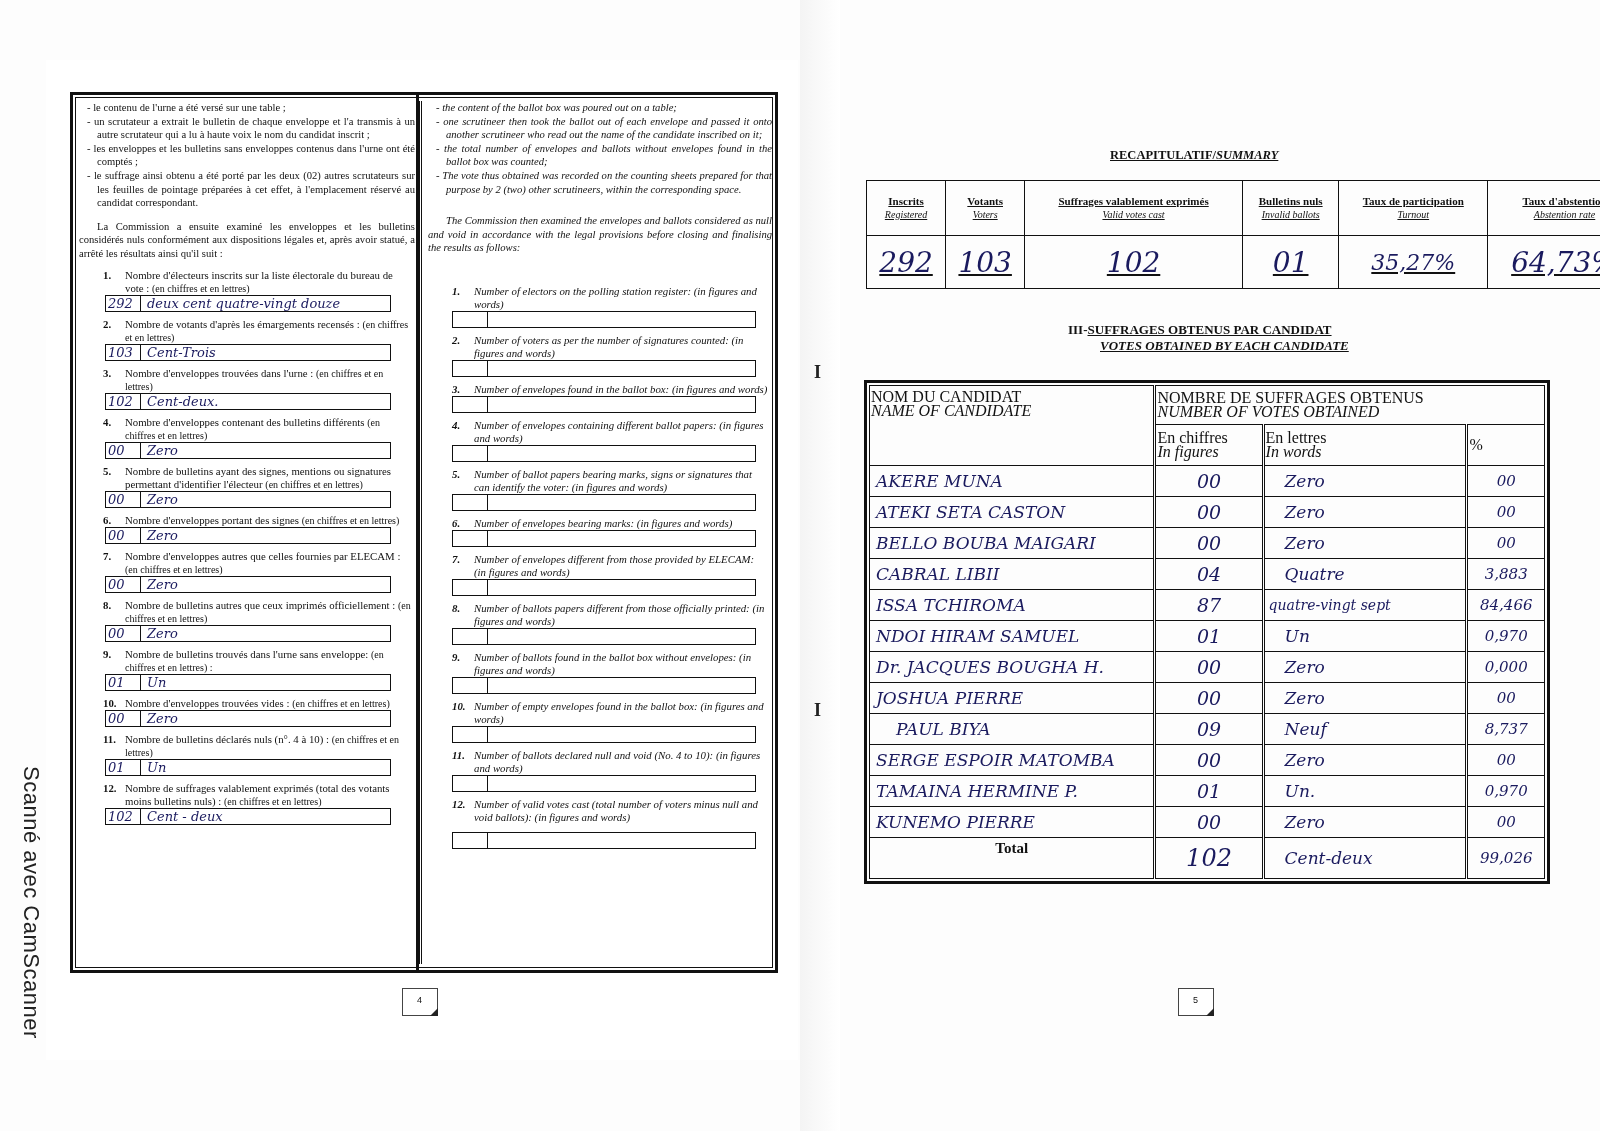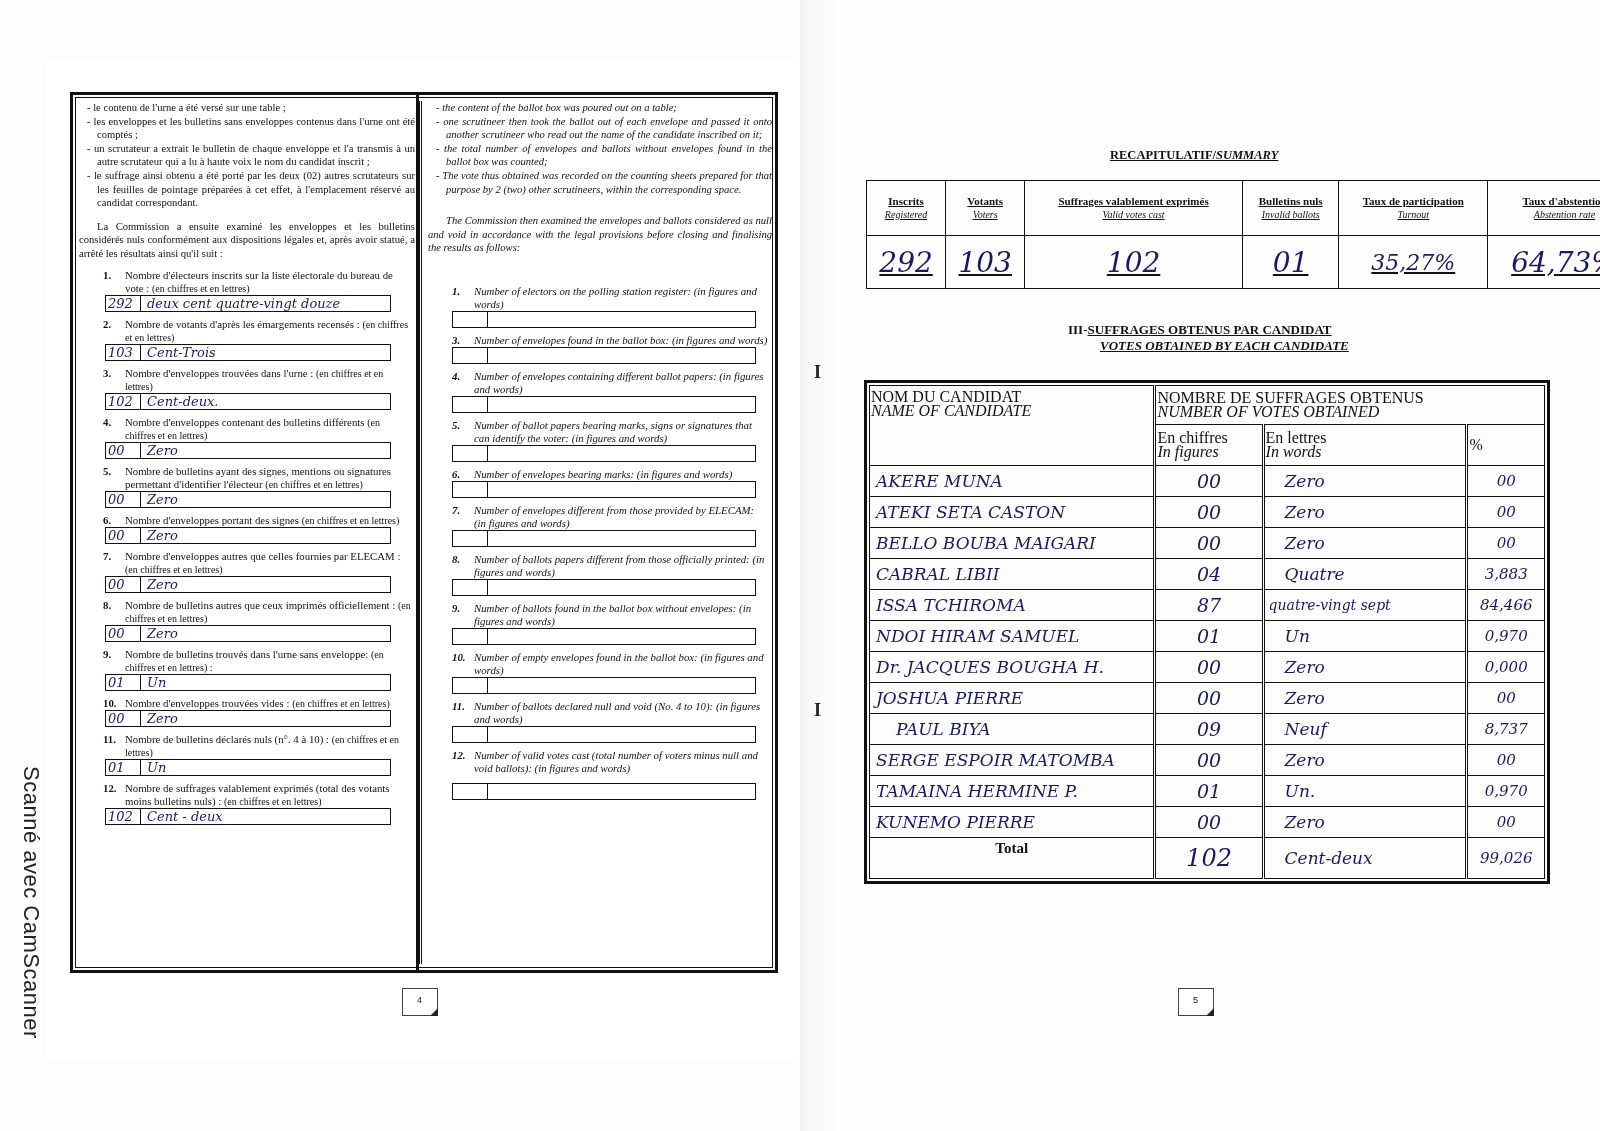--- a/index.html
+++ b/index.html
@@ -64,22 +64,22 @@
 
 <div class="center-fold"></div>
 
 <div class="left-page">
   <div class="outer-frame">
     <div class="col-divider"></div>
 
     <div class="col col-fr">
       <ul class="bullets">
         <li>- le contenu de l'urne a été versé sur une table ;</li>
+        <li>- un scrutateur a extrait le bulletin de chaque enveloppe et l'a transmis à un autre scrutateur qui a lu à haute voix le nom du candidat inscrit ;</li>
         <li>- les enveloppes et les bulletins sans enveloppes contenus dans l'urne ont été comptés ;</li>
-        <li>- un scrutateur a extrait le bulletin de chaque enveloppe et l'a transmis à un autre scrutateur qui a lu à haute voix le nom du candidat inscrit ;</li>
         <li>- le suffrage ainsi obtenu a été porté par les deux (02) autres scrutateurs sur les feuilles de pointage préparées à cet effet, à l'emplacement réservé au candidat correspondant.</li>
       </ul>
       <p class="para">La Commission a ensuite examiné les enveloppes et les bulletins considérés nuls conformément aux dispositions légales et, après avoir statué, a arrêté les résultats ainsi qu'il suit :</p>
       <div class="items fr">
 
         <div class="item">
           <div class="item-label"><span class="num">1.</span><span>Nombre d'électeurs inscrits sur la liste électorale du bureau de vote :</span> <span class="sub">(en chiffres et en lettres)</span></div>
           <div class="answer-box">
               <span class="answer-fig hand">292</span>
               <span class="answer-words hand">deux cent quatre-vingt douze</span>
@@ -169,20 +169,27 @@
       <ul class="bullets en">
         <li>- the content of the ballot box was poured out on a table;</li>
         <li>- one scrutineer then took the ballot out of each envelope and passed it onto another scrutineer who read out the name of the candidate inscribed on it;</li>
         <li>- the total number of envelopes and ballots without envelopes found in the ballot box was counted;</li>
         <li>- The vote thus obtained was recorded on the counting sheets prepared for that purpose by 2 (two) other scrutineers, within the corresponding space.</li>
       </ul>
       <p class="para en" style="margin-top:18px;margin-bottom:30px;">The Commission then examined the envelopes and ballots considered as null and void in accordance with the legal provisions before closing and finalising the results as follows:</p>
       <div class="items en">
         <div class="item">
             <div class="item-label"><span class="num">1.</span><span>Number of electors on the polling station register: (in figures and words)</span></div>
+            <div class="answer-box">
+              <span class="answer-fig"></span>
+              <span class="answer-words"></span>
+            </div>
+          </div>
+        <div class="item">
+            <div class="item-label"><span class="num">2.</span><span>Number of voters as per the number of signatures counted: (in figures and words)</span></div>
             <div class="answer-box">
               <span class="answer-fig"></span>
               <span class="answer-words"></span>
             </div>
           </div>
         <div class="item">
             <div class="item-label"><span class="num">3.</span><span>Number of envelopes found in the ballot box: (in figures and words)</span></div>
             <div class="answer-box">
               <span class="answer-fig"></span>
               <span class="answer-words"></span>

